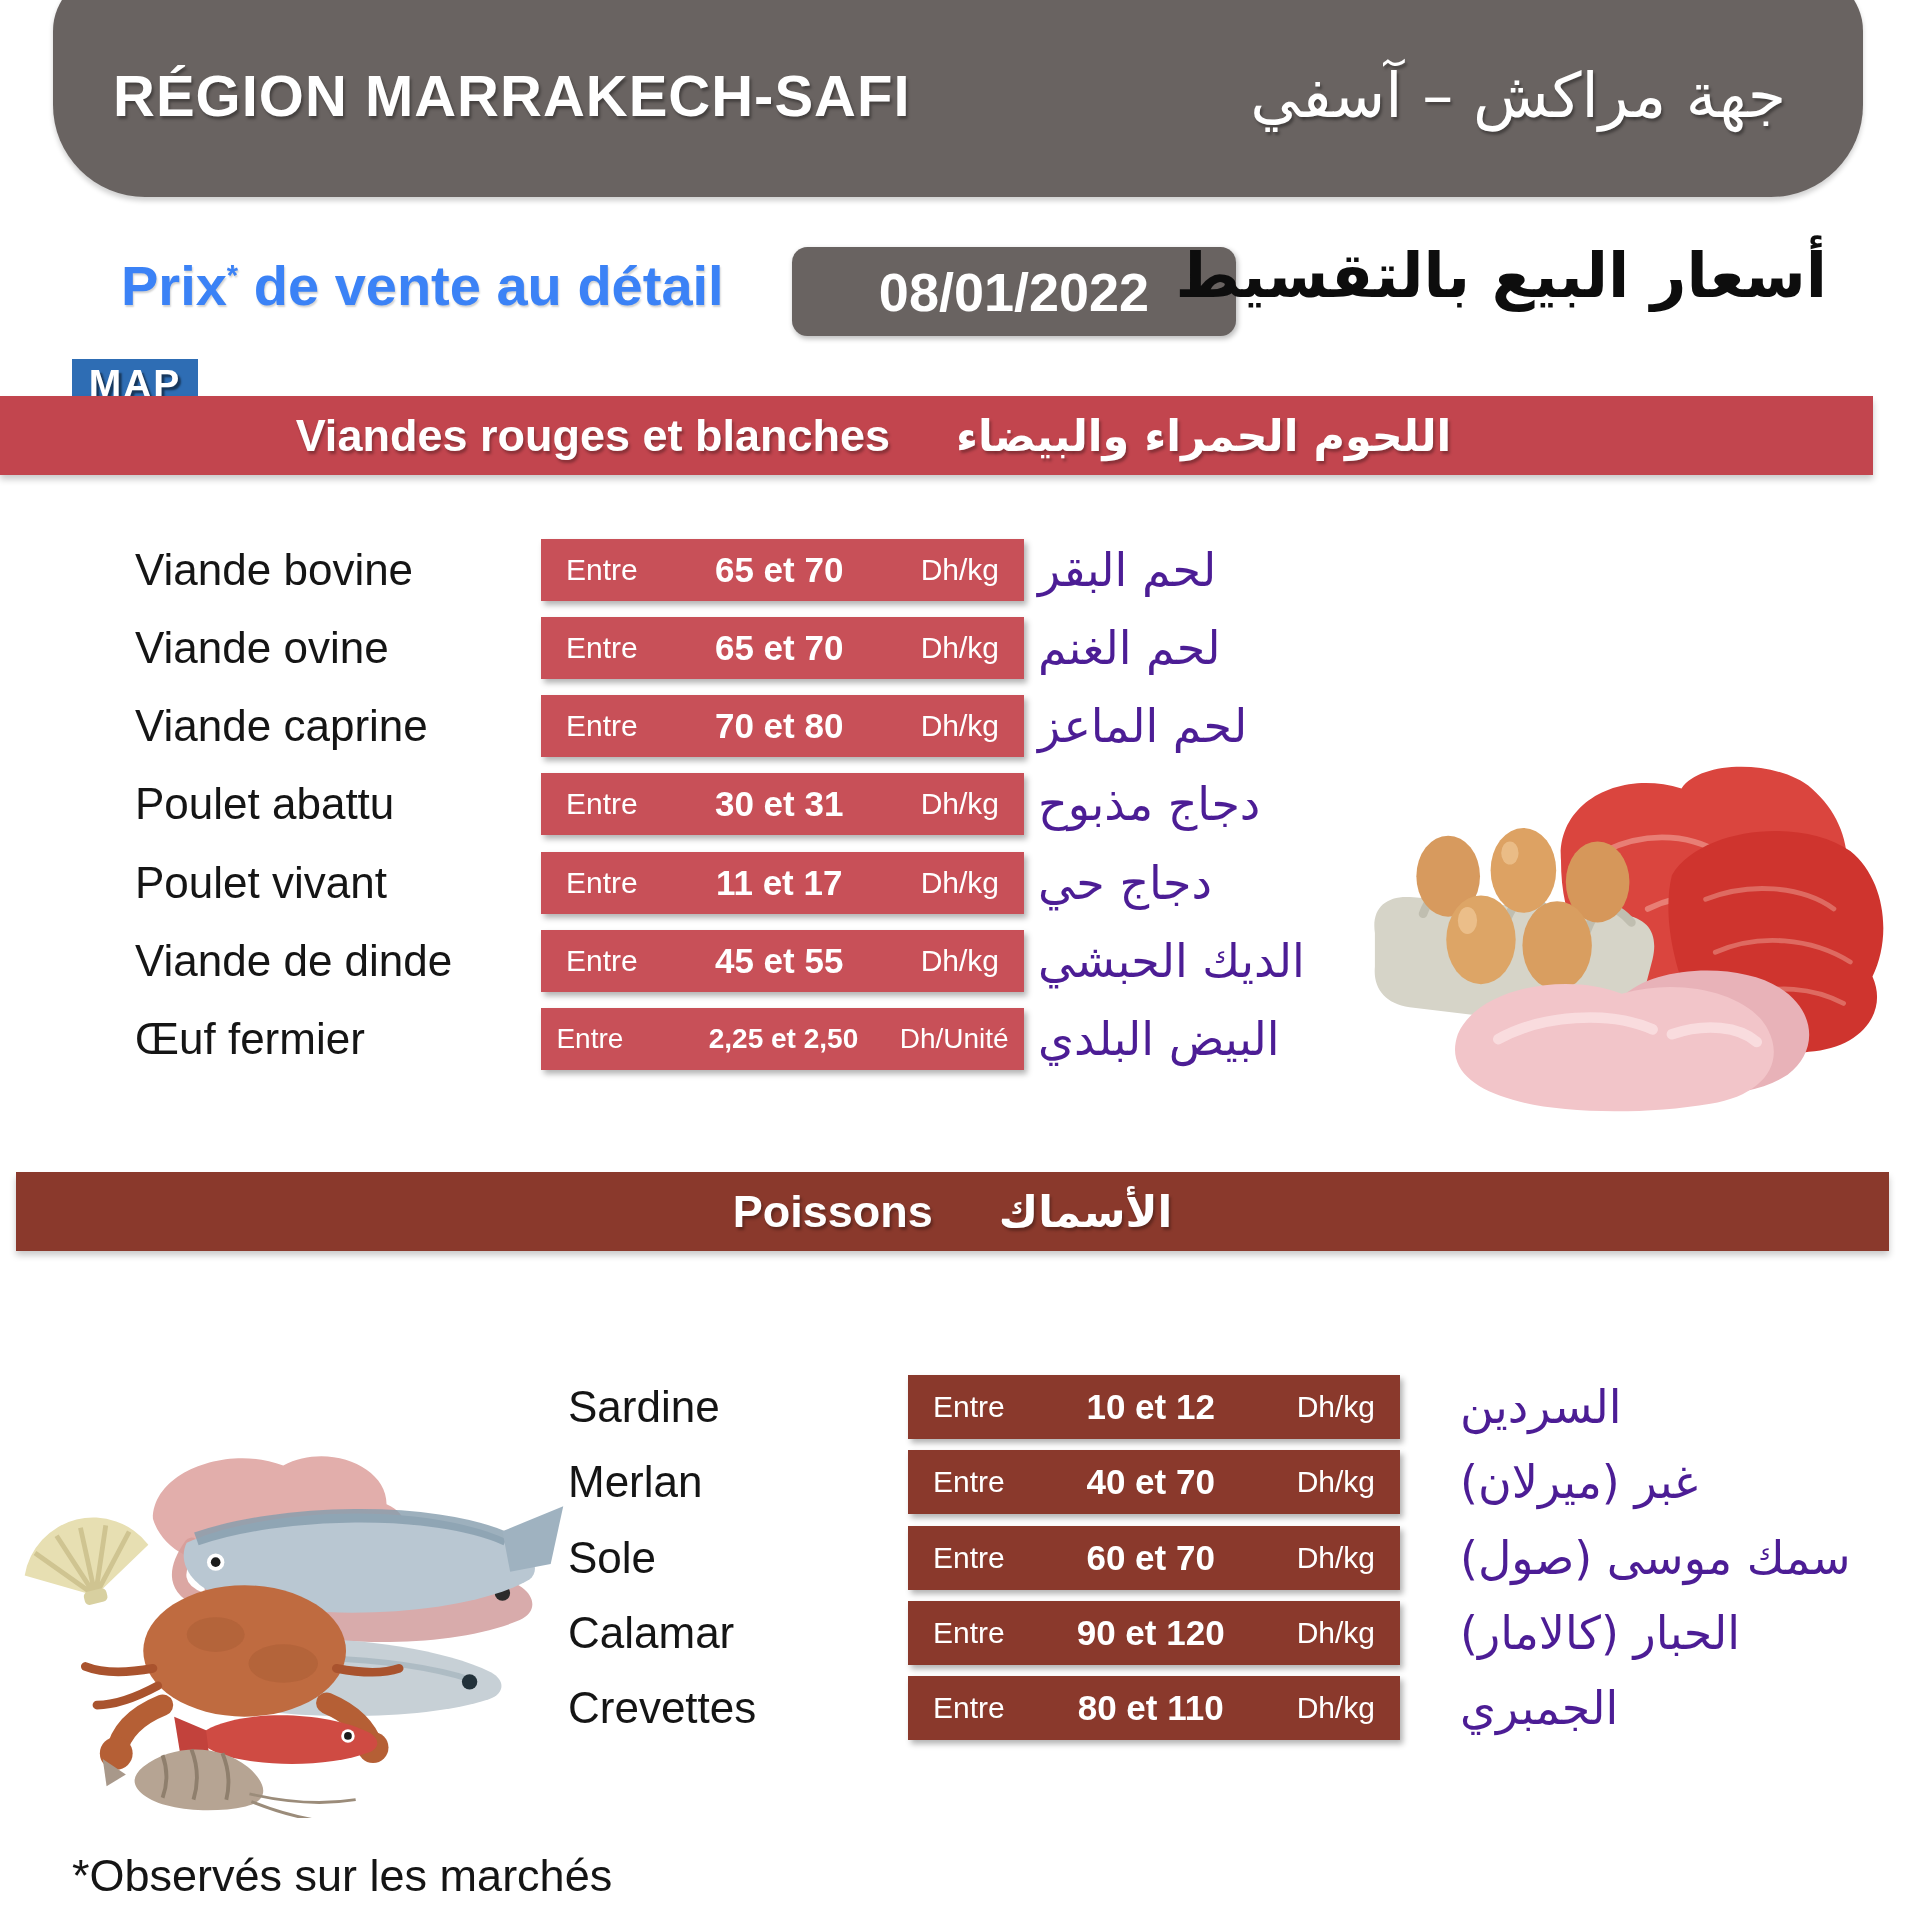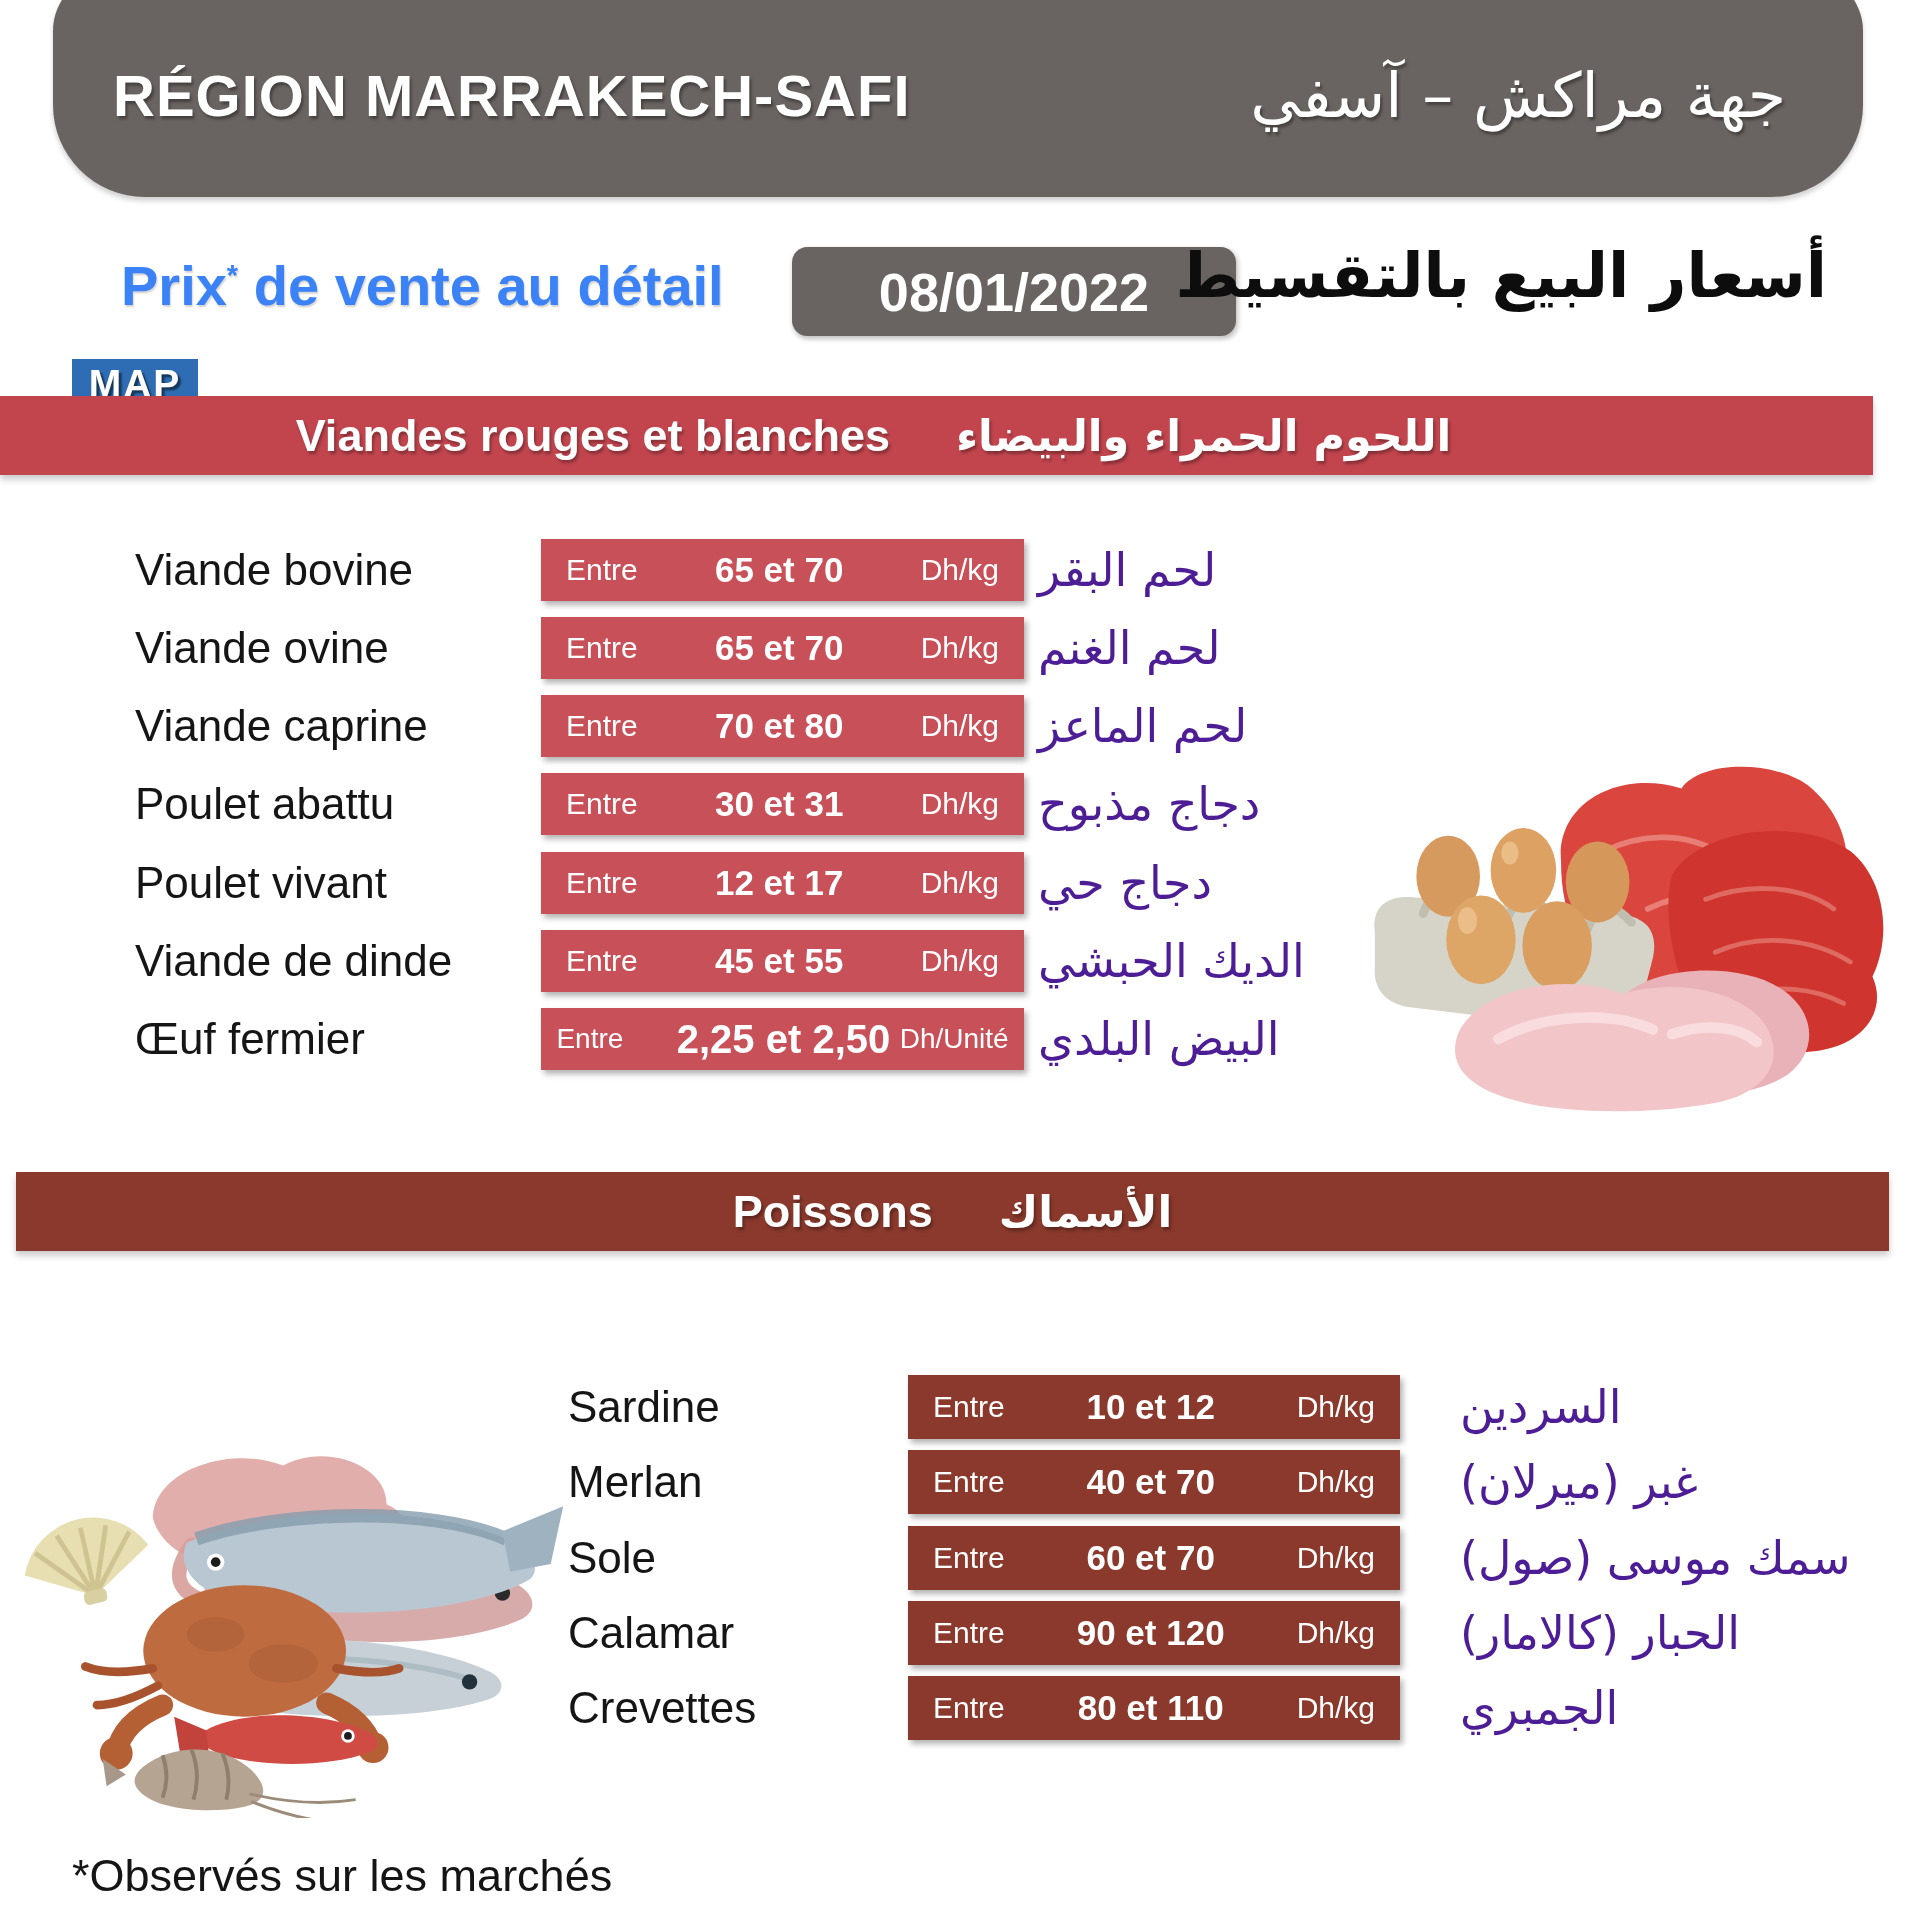--- a/index.html
+++ b/index.html
@@ -51,21 +51,21 @@
   .badge{position:absolute;top:0;height:100%;display:flex;align-items:center;
          justify-content:space-between;padding:0 25px;box-sizing:border-box;color:#fff;
          box-shadow:2.9px 3.9px 5.8px rgba(0,0,0,.3);}
   .row.meat .badge{left:541px;width:483px;background:var(--red-badge,#c85058);}
   .row.fish .badge{left:908px;width:492px;background:var(--maroon,#8a392c);}
   .badge .entre{font-size:30px;}
   .badge .range{font-size:35px;font-weight:bold;white-space:nowrap;}
   .badge .unit{font-size:30px;white-space:nowrap;}
   .badge.tight{padding:0 15.4px;}
   .badge.tight .entre,.badge.tight .unit{font-size:28px;}
-  .badge.tight .range{font-size:40px;margin-left:44px;}
+  .badge.tight .range{font-size:28px;margin-left:44px;}
   .row .ar{position:absolute;font-size:46px;color:#4c1d95;line-height:62px;white-space:nowrap;}
   .row.fish .ar{line-height:64px;}
   .row.meat .ar{left:1038px;}
   .row.fish .ar{left:1460px;}
 
   
   .photo{position:absolute;}
   #meat-photo{left:1363px;top:745px;width:531px;height:378px;}
   #fish-photo{left:7.7px;top:1427px;width:565px;height:391px;}
 
@@ -137,21 +137,21 @@
       <span class="range">30 et 31</span>
       <span class="unit">Dh/kg</span>
     </div>
     <span class="ar ar-text" dir="rtl">دجاج مذبوح</span>
   </div>
 
   <div class="row meat" style="top:852px">
     <span class="fr">Poulet vivant</span>
     <div class="badge">
       <span class="entre">Entre</span>
-      <span class="range">12 et 17</span>
+      <span class="range">11 et 17</span>
       <span class="unit">Dh/kg</span>
     </div>
     <span class="ar ar-text" dir="rtl">دجاج حي</span>
   </div>
 
   <div class="row meat" style="top:930px">
     <span class="fr">Viande de dinde</span>
     <div class="badge">
       <span class="entre">Entre</span>
       <span class="range">45 et 55</span>

